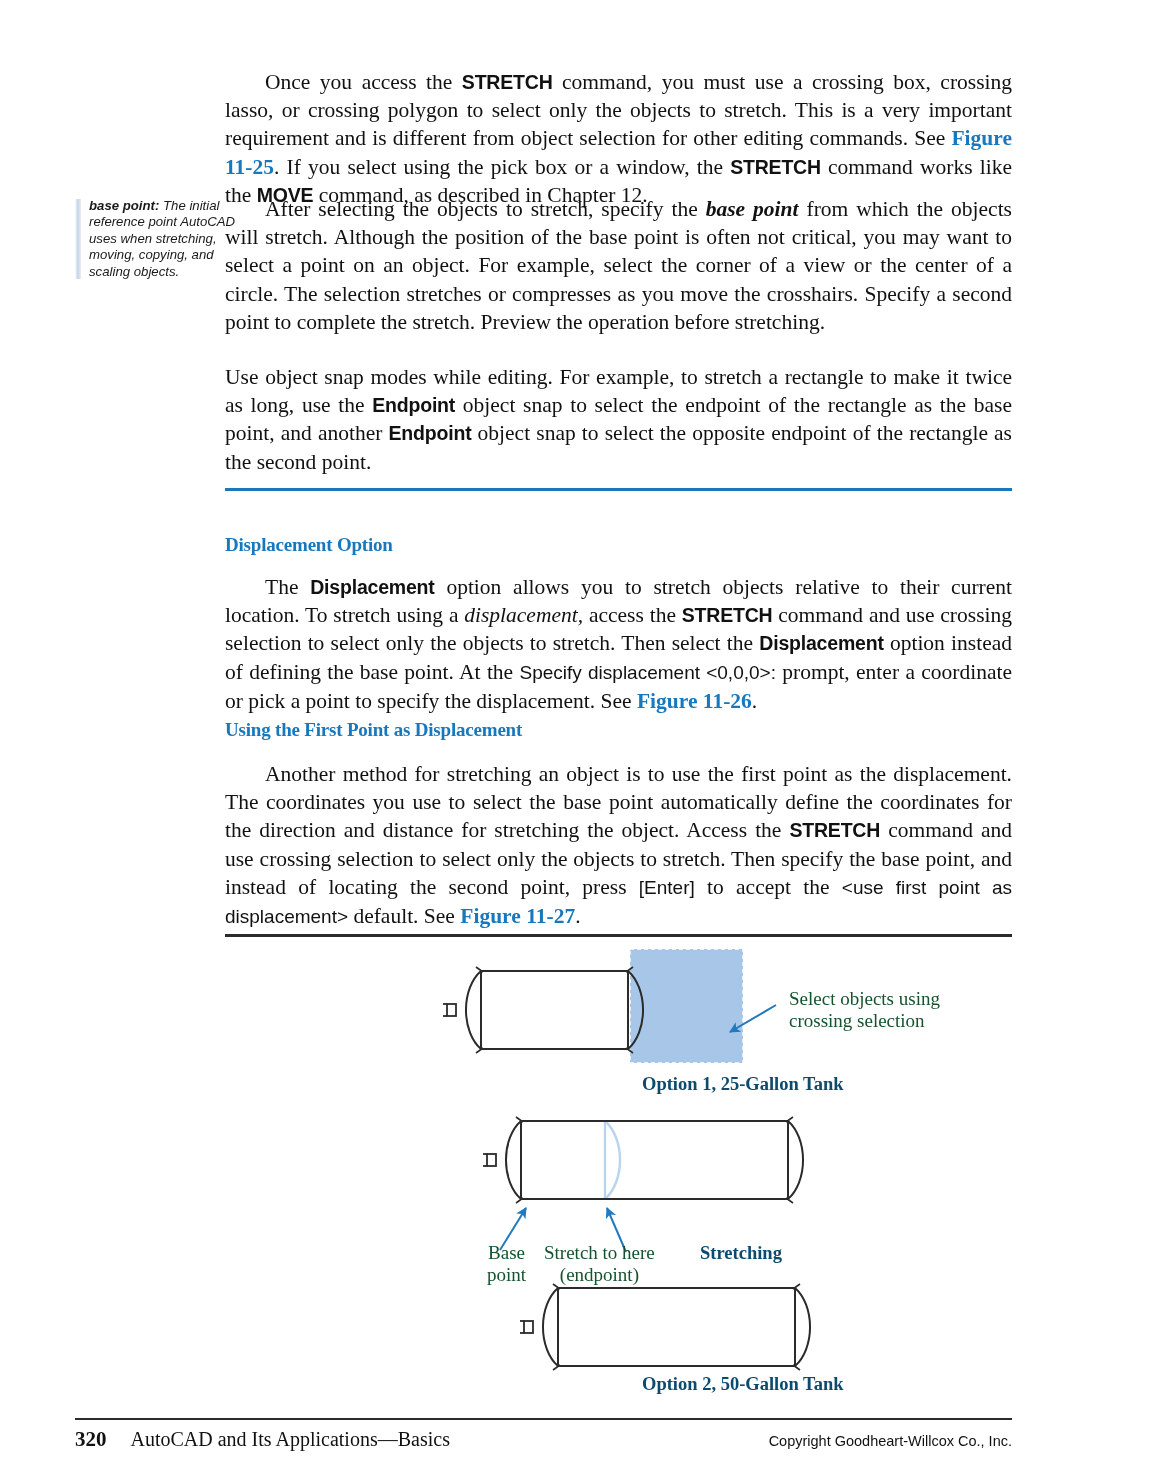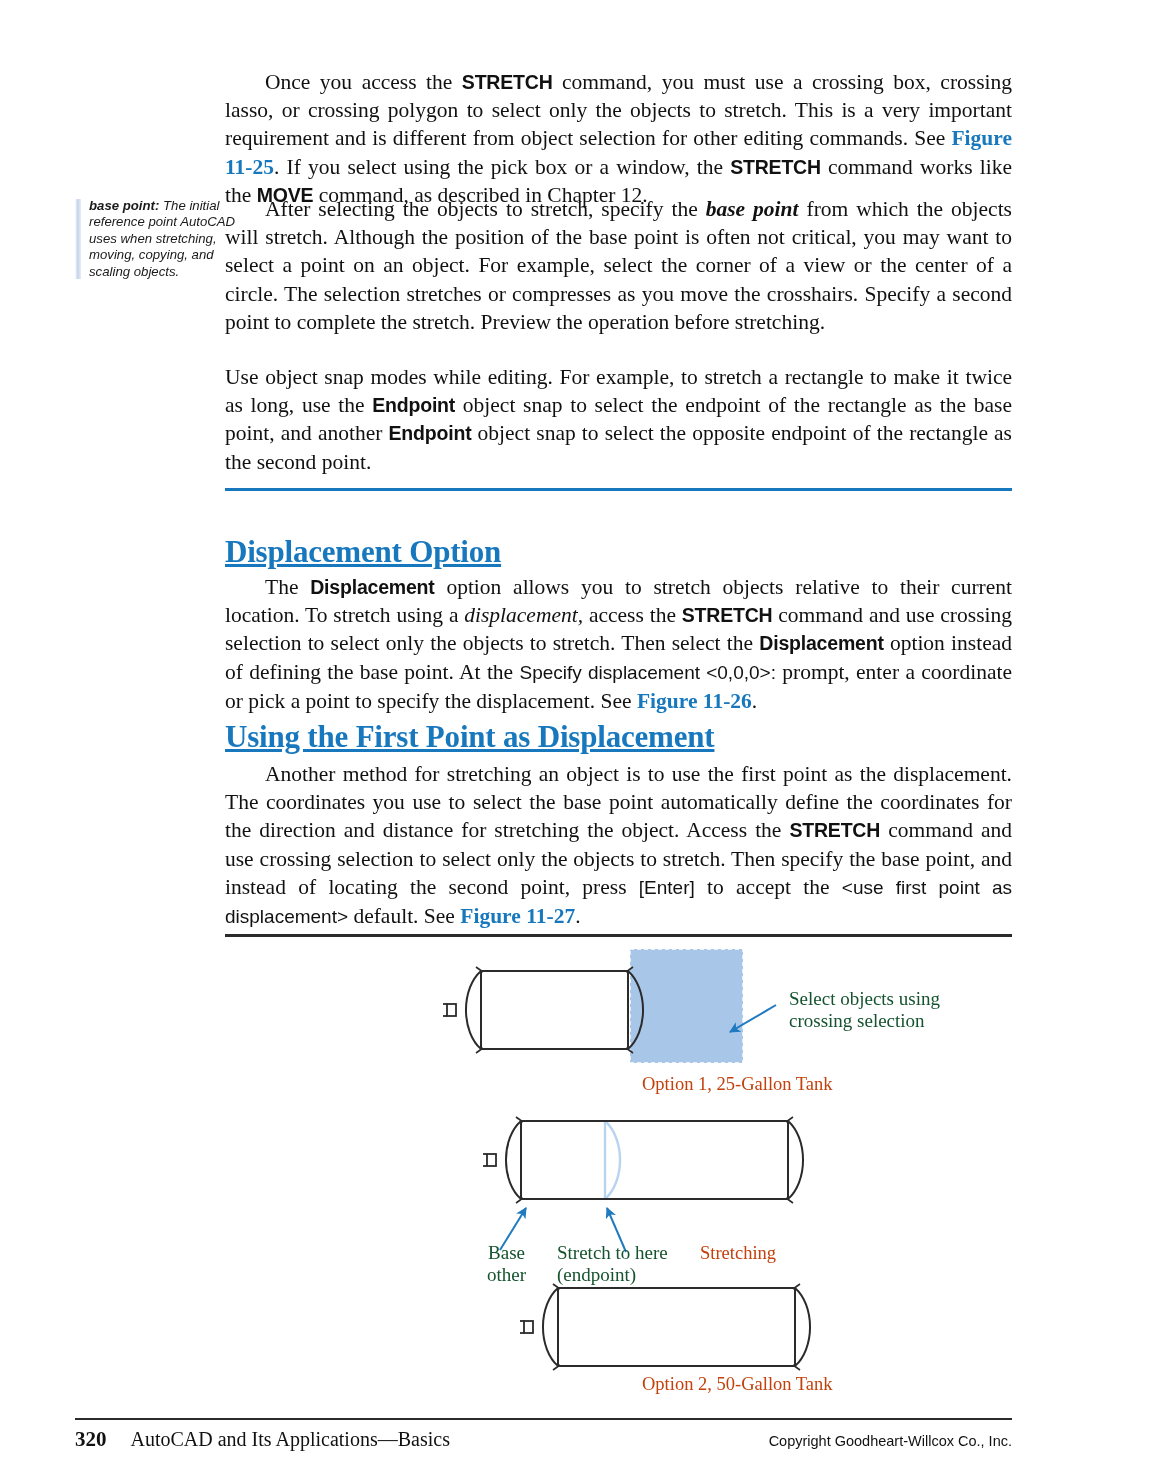--- a/index.html
+++ b/index.html
@@ -90,24 +90,23 @@
     height: 3px;
     background: #1878be;
     margin-top: 4px;
   }
 
   
   h2.head {
     margin: 0;
     font-family: "Liberation Serif", serif;
     font-weight: bold;
-    font-size: 31px;
+    font-size: 19px;
     color: #1878be;
     letter-spacing: -0.2px;
-    text-decoration: underline;
   }
 
   
   .figure-rule-top {
     position: absolute;
     left: 225px;
     width: 787px;
     height: 3px;
     background: #2b2b2b;
     top: 934px;
@@ -129,23 +128,23 @@
     position: absolute;
     left: 440px;
     top: 940px;
     width: 580px;
     height: 470px;
   }
 
   .fig-label {
     position: absolute;
     font-family: "Liberation Serif", serif;
-    font-weight: normal;
+    font-weight: bold;
     font-size: 18.5px;
-    color: #c2410c;
+    color: #0c4a6e;
     white-space: nowrap;
   }
   .fig-callout {
     position: absolute;
     font-family: "Liberation Serif", serif;
     font-size: 19px;
     line-height: 22px;
     color: #14532d;
     white-space: nowrap;
   }
@@ -314,24 +313,24 @@
       <span>Select objects using</span><br>
       <span>crossing selection</span>
     </div>
 
     <div class="fig-label" style="left:202px; top:134px;">
       <span>Option 1, 25-Gallon Tank</span>
     </div>
 
     <div class="fig-callout" style="left:47px; top:302px; text-align:center;">
       <span>Base</span><br>
-      <span>other</span>
-    </div>
-
-    <div class="fig-callout" style="left:117px; top:302px; text-align:left;">
+      <span>point</span>
+    </div>
+
+    <div class="fig-callout" style="left:104px; top:302px; text-align:center;">
       <span>Stretch to here</span><br>
       <span>(endpoint)</span>
     </div>
 
     <div class="fig-label" style="left:260px; top:303px;">
       <span>Stretching</span>
     </div>
 
     <div class="fig-label" style="left:202px; top:434px;">
       <span>Option 2, 50-Gallon Tank</span>

